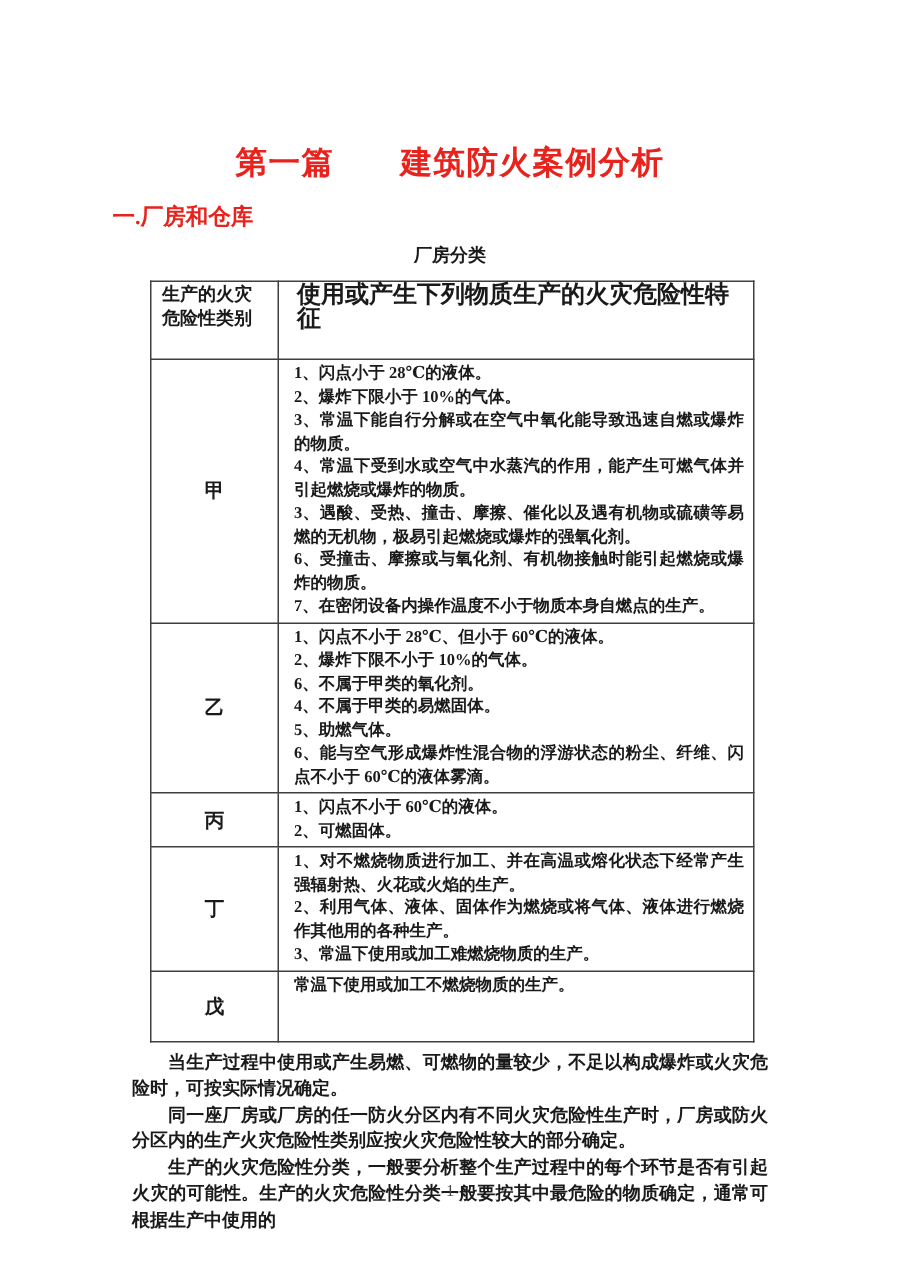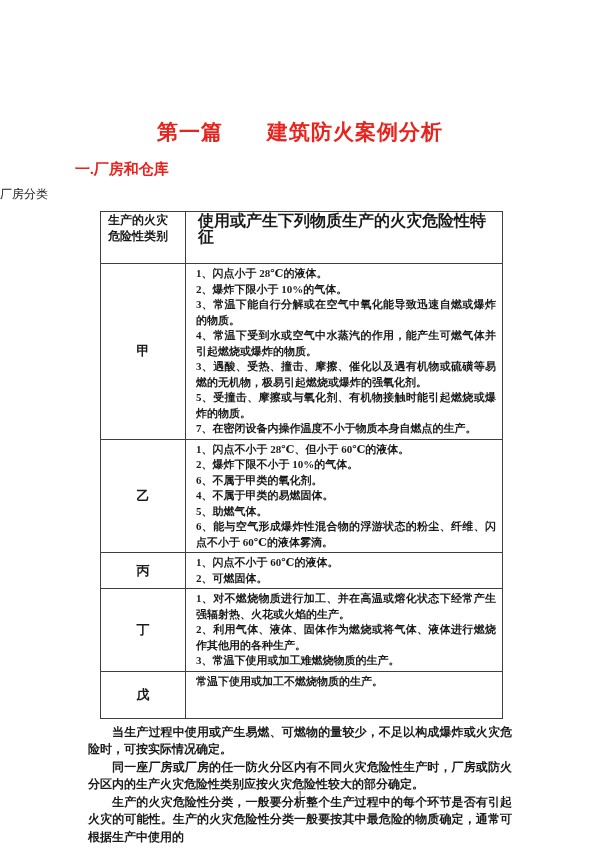--- a/index.html
+++ b/index.html
@@ -14,21 +14,21 @@
     font-family:"Liberation Serif","DejaVu Serif",serif;
     color:var(--text);
     width:600px;height:850px;overflow:hidden;
   }
   .page{
     position:relative;
     width:600px;height:850px;
     background:var(--page_bg);
   }
   .doc-title{
-    padding-top:118px;
+    padding-top:94px;
     text-align:center;
     color:var(--accent);
     font-size:21px;
     font-weight:bold;
     letter-spacing:1px;
     line-height:28px;
   }
   .section-heading{
     margin:13px 88px 0 75px;
     color:var(--accent);
@@ -38,23 +38,23 @@
   }
   .subsection-heading{
     margin:6px 88px 0 88px;
     color:var(--accent);
     font-size:13px;
     font-weight:bold;
     line-height:18px;
   }
   .table-caption{
     margin-top:7px;
-    text-align:left;
+    text-align:center;
     font-size:12px;
-    font-weight:normal;
+    font-weight:bold;
     line-height:16px;
   }
   table.class-table{
     border-collapse:collapse;
     width:403px;
     margin:9px 0 0 100px;
     table-layout:fixed;
   }
   .class-table th,.class-table td{
     border:1px solid var(--border);
@@ -144,21 +144,21 @@
     <tr>
           <td class="cat-cell">甲</td>
           <td class="items-cell">
             <div>
 
             <div class="feature-item">1、闪点小于 28℃的液体。</div>
               <div class="feature-item">2、爆炸下限小于 10%的气体。</div>
               <div class="feature-item">3、常温下能自行分解或在空气中氧化能导致迅速自燃或爆炸的物质。</div>
               <div class="feature-item">4、常温下受到水或空气中水蒸汽的作用，能产生可燃气体并引起燃烧或爆炸的物质。</div>
               <div class="feature-item">3、遇酸、受热、撞击、摩擦、催化以及遇有机物或硫磺等易燃的无机物，极易引起燃烧或爆炸的强氧化剂。</div>
-              <div class="feature-item">5、受撞击、摩擦或与氧化剂、有机物接触时能引起燃烧或爆炸的物质。</div>
+              <div class="feature-item">6、受撞击、摩擦或与氧化剂、有机物接触时能引起燃烧或爆炸的物质。</div>
               <div class="feature-item">7、在密闭设备内操作温度不小于物质本身自燃点的生产。</div>
             </div>
           </td>
         </tr>
         <tr>
           <td class="cat-cell">乙</td>
           <td class="items-cell">
             <div>
 
             <div class="feature-item">1、闪点不小于 28℃、但小于 60℃的液体。</div>

